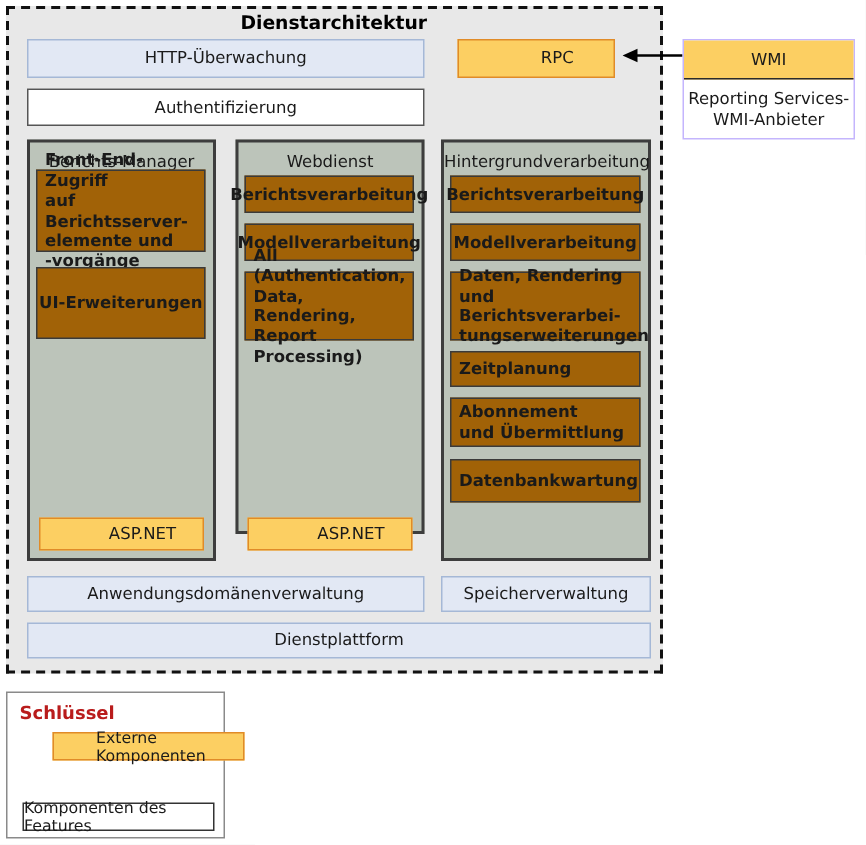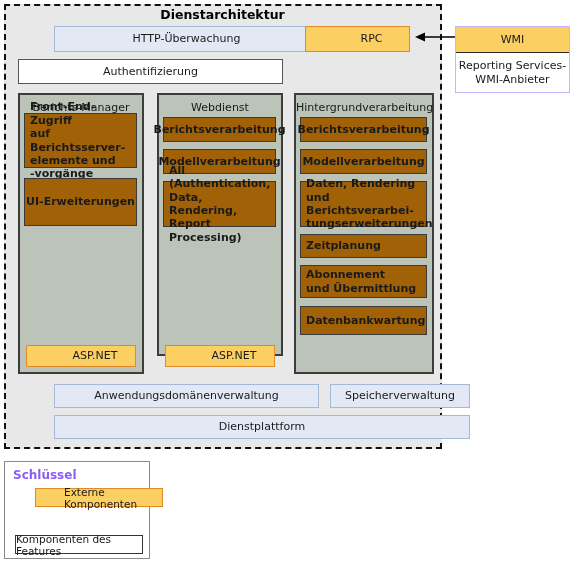--- a/index.html
+++ b/index.html
@@ -47,21 +47,20 @@
     display: flex;
     align-items: center;
     justify-content: center;
     text-align: center;
     line-height: 1.22;
     white-space: pre-line;
   }
   .box-internal {
     background: #e2e8f4;
     border: 1px solid #a5b8d6;
-    margin-left: 36px;
   }
   .box-external {
     background: #fccf62;
     border: 1px solid #e08b28;
     padding-left: 28px;
   }
   .box-feature {
     background: #ffffff;
     border: 1px solid #555555;
   }
@@ -151,21 +150,21 @@
     box-sizing: border-box;
     background: #ffffff;
     border: 1px solid #8a8a8a;
   }
   #legend-title {
     position: absolute;
     left: 8px;
     top: 6px;
     font-weight: bold;
     font-size: 12px;
-    color: #8b5cf6;
+    color: #b91c1c;
   }
   .legend-swatch {
     position: absolute;
     left: 10px;
     width: 128px;
     height: 19px;
     box-sizing: border-box;
     display: flex;
     align-items: center;
     justify-content: center;

